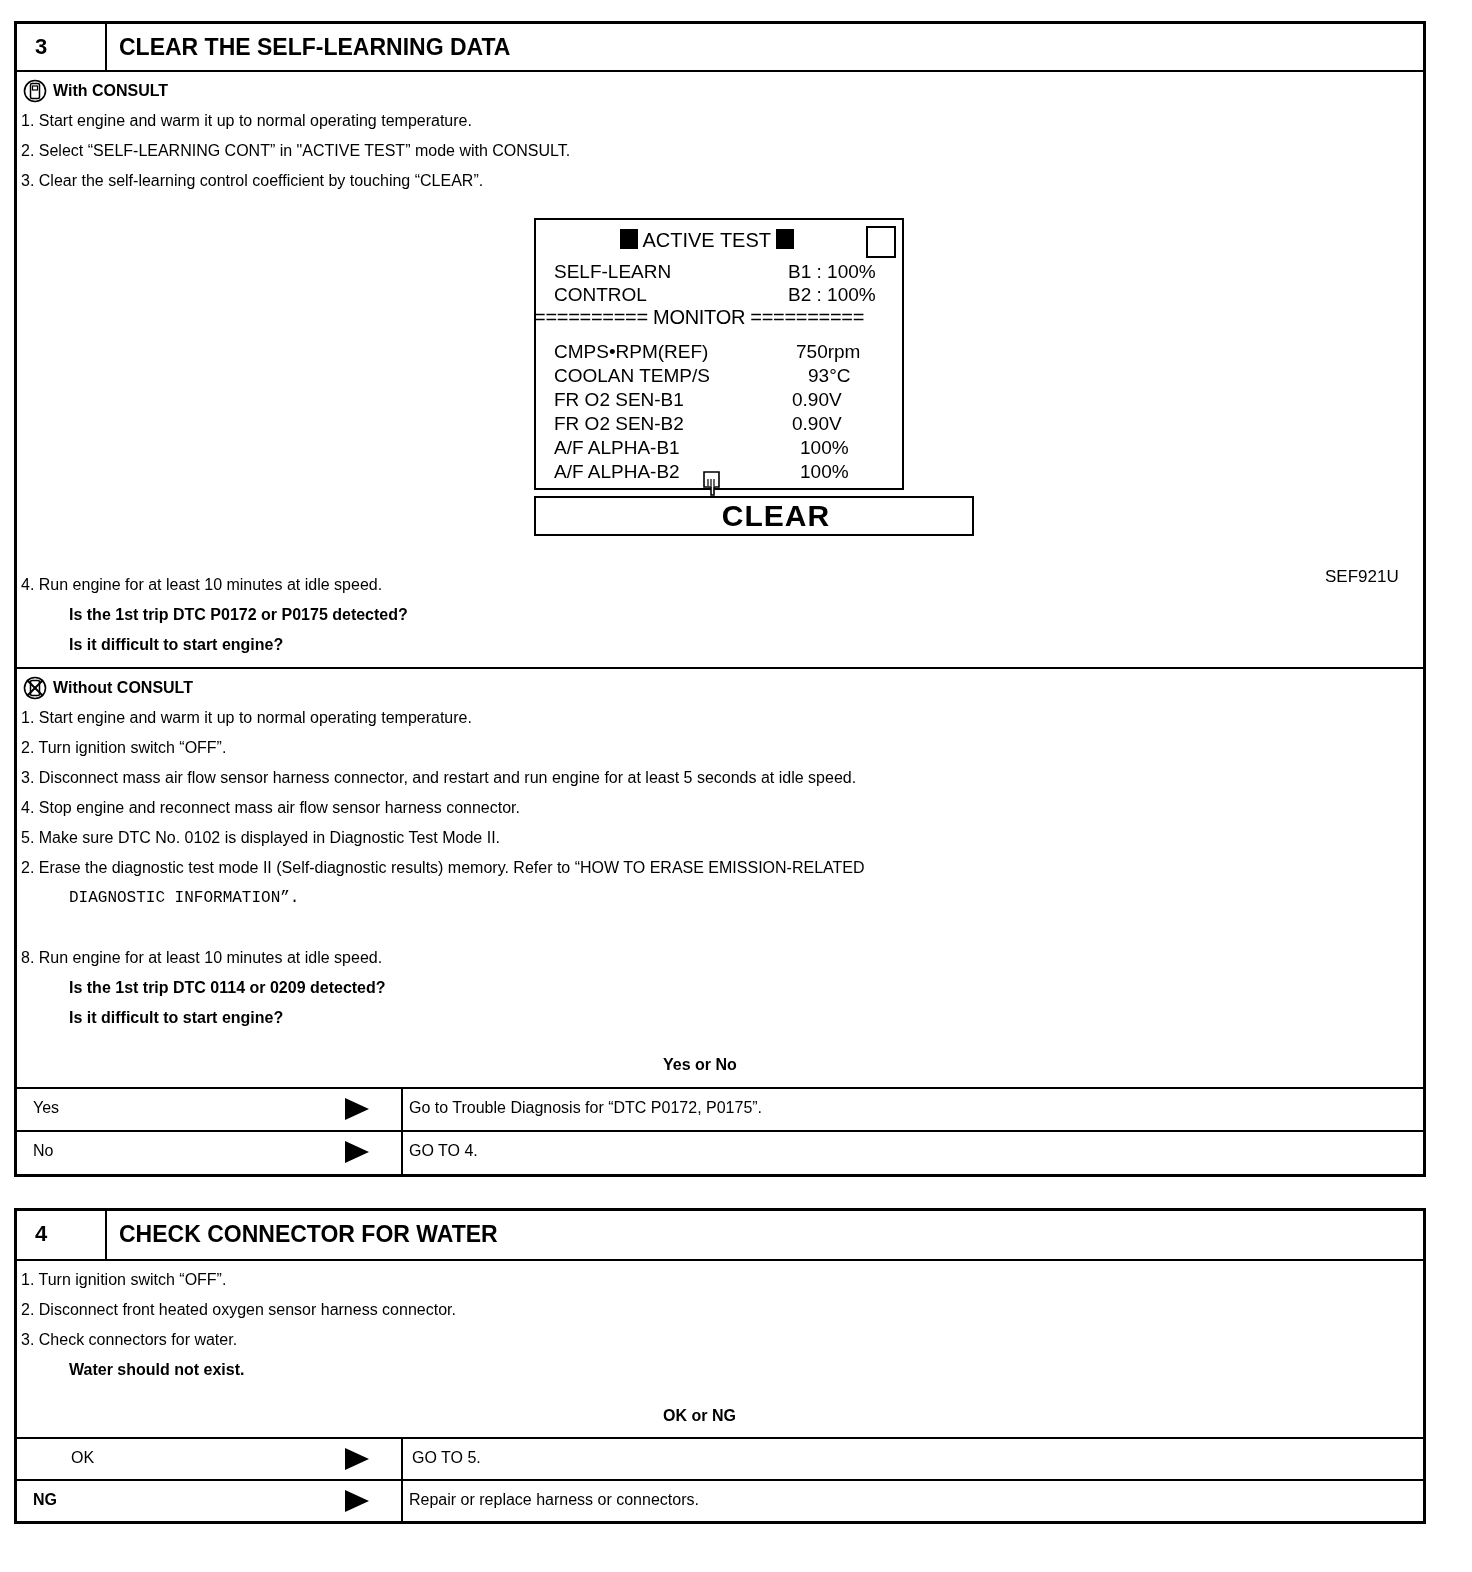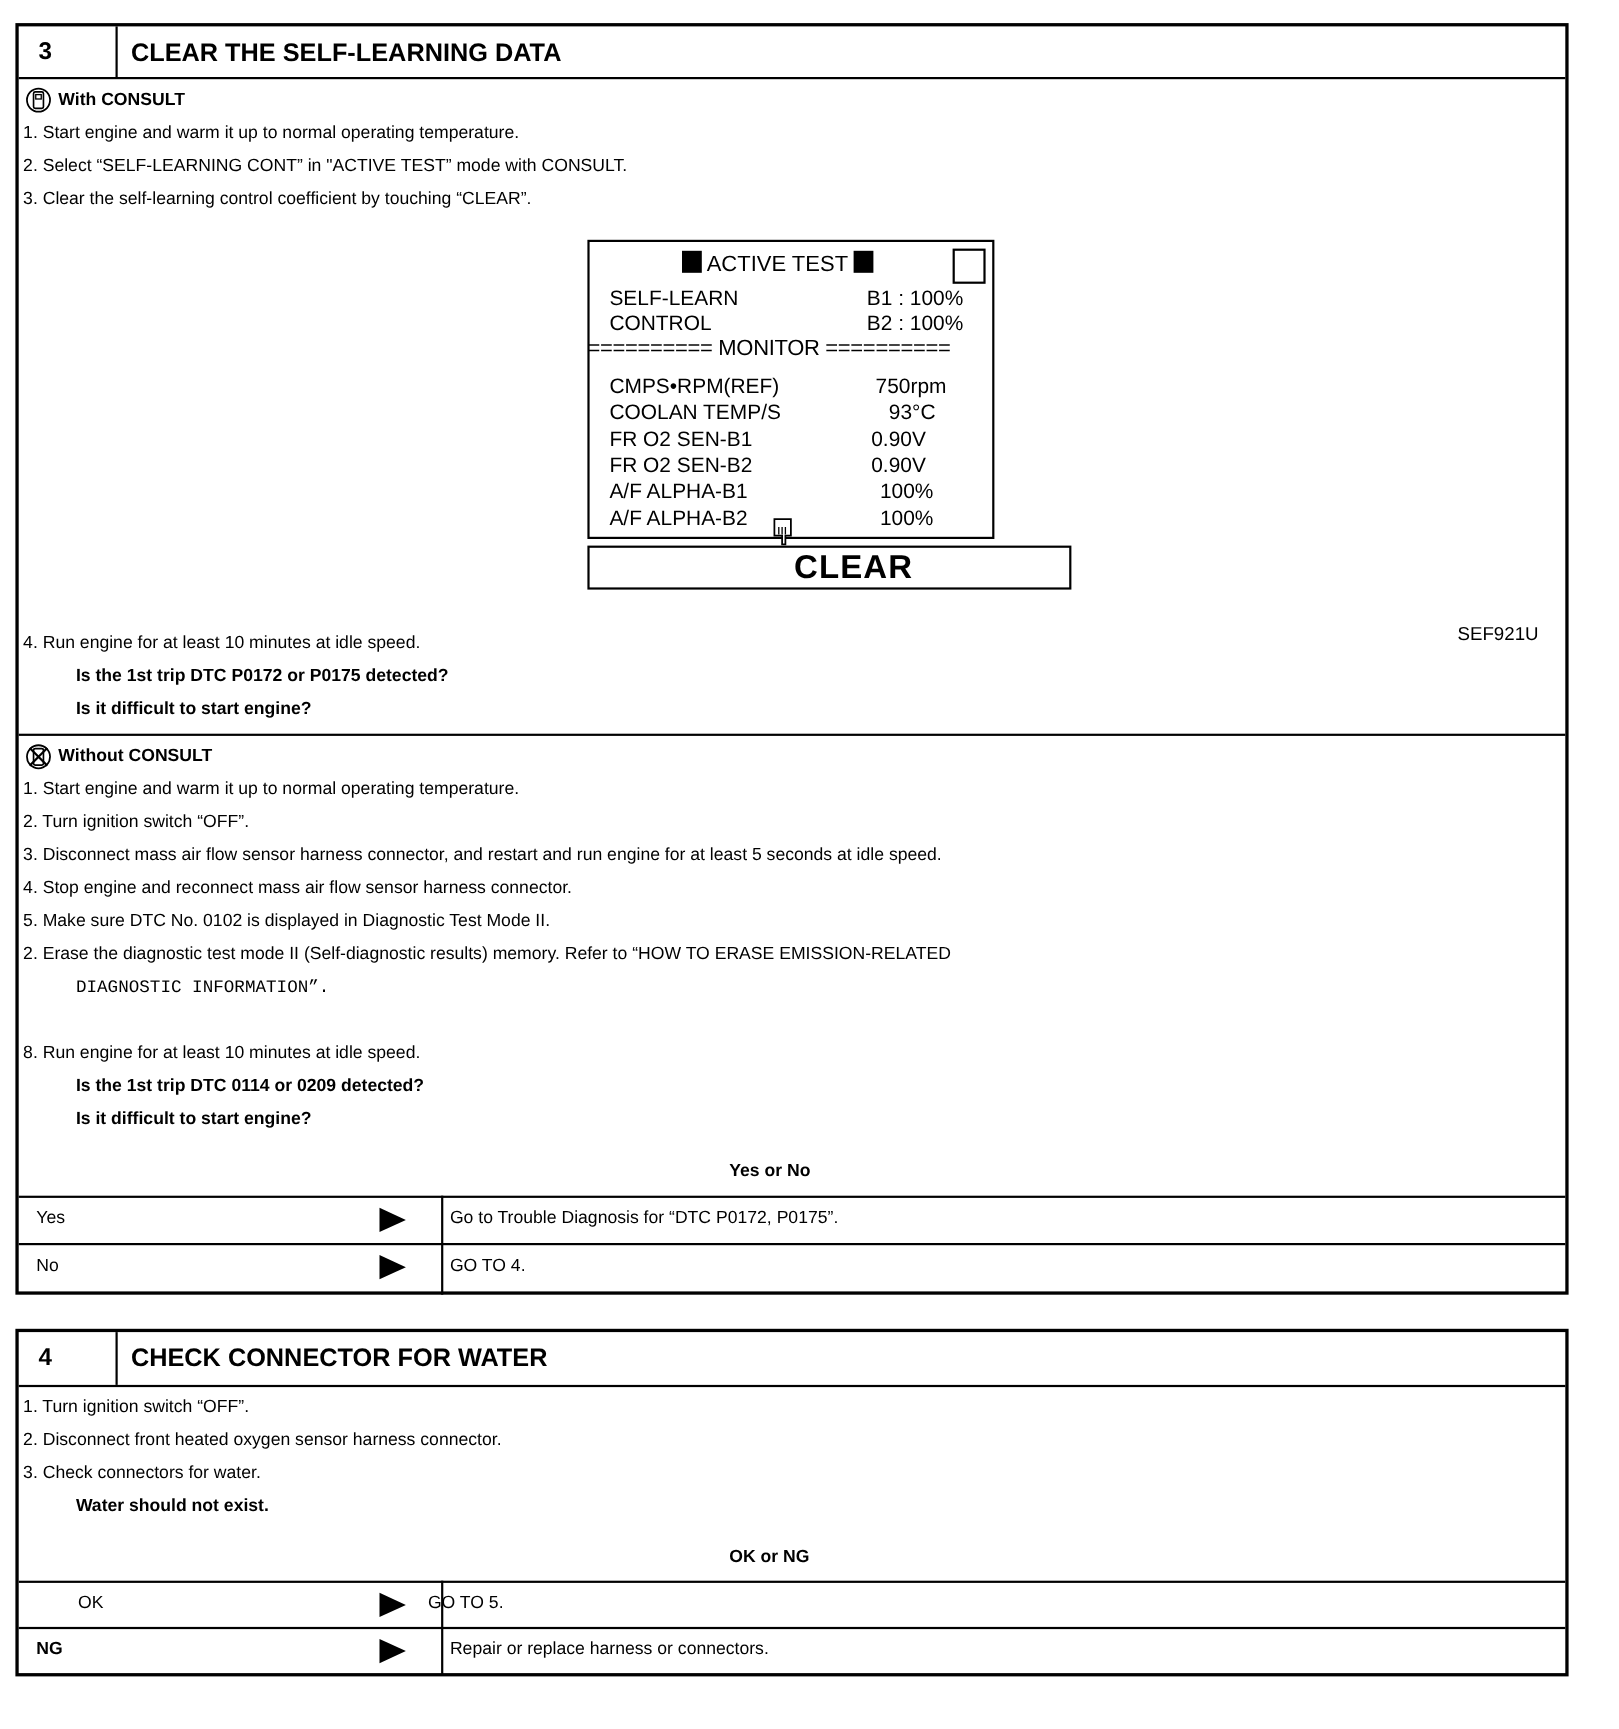--- a/index.html
+++ b/index.html
@@ -134,20 +134,20 @@
   <div class="txt" style="left:4px;top:114px;">3.  Check connectors for water.</div>
   <div class="txt bold" style="left:52px;top:144px;">Water should not exist.</div>
 
   <div class="txt bold" style="left:646px;top:190px;">OK or NG</div>
 
   <div class="line" style="top:226px;"></div>
   <div class="vline" style="left:384px;top:226px;height:85px;"></div>
 
   <div class="txt" style="left:16px;top:232px;margin-left:38px;">OK</div>
   <div class="arrow" style="left:328px;top:237px;"></div>
-  <div class="txt" style="left:372px;top:232px;text-align:center;">GO TO 5.</div>
+  <div class="txt" style="left:395px;top:232px;text-align:center;">GO TO 5.</div>
 
   <div class="line" style="top:268px;"></div>
 
   <div class="txt" style="left:16px;top:274px;font-weight:bold;">NG</div>
   <div class="arrow" style="left:328px;top:279px;"></div>
   <div class="txt" style="left:392px;top:274px;">Repair or replace harness or connectors.</div>
 </div>
 
 </body></html>

